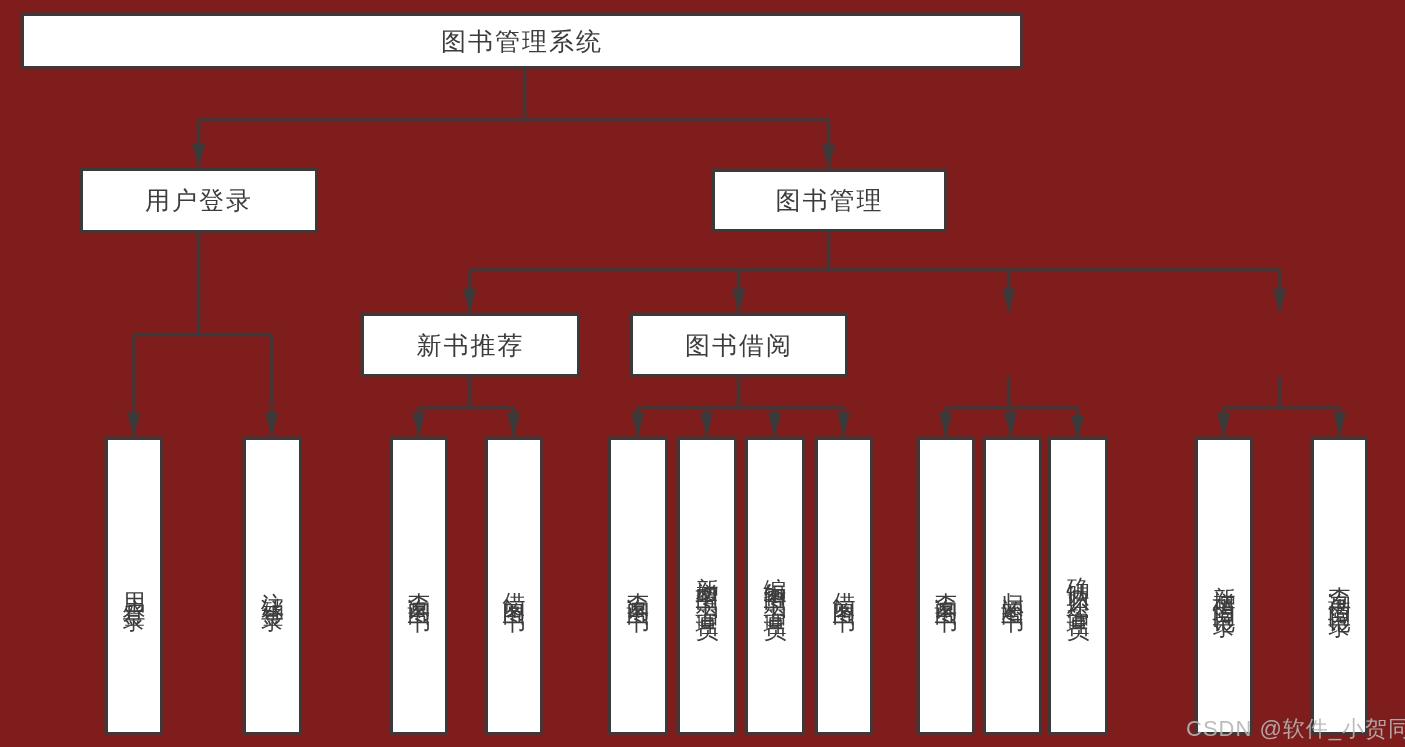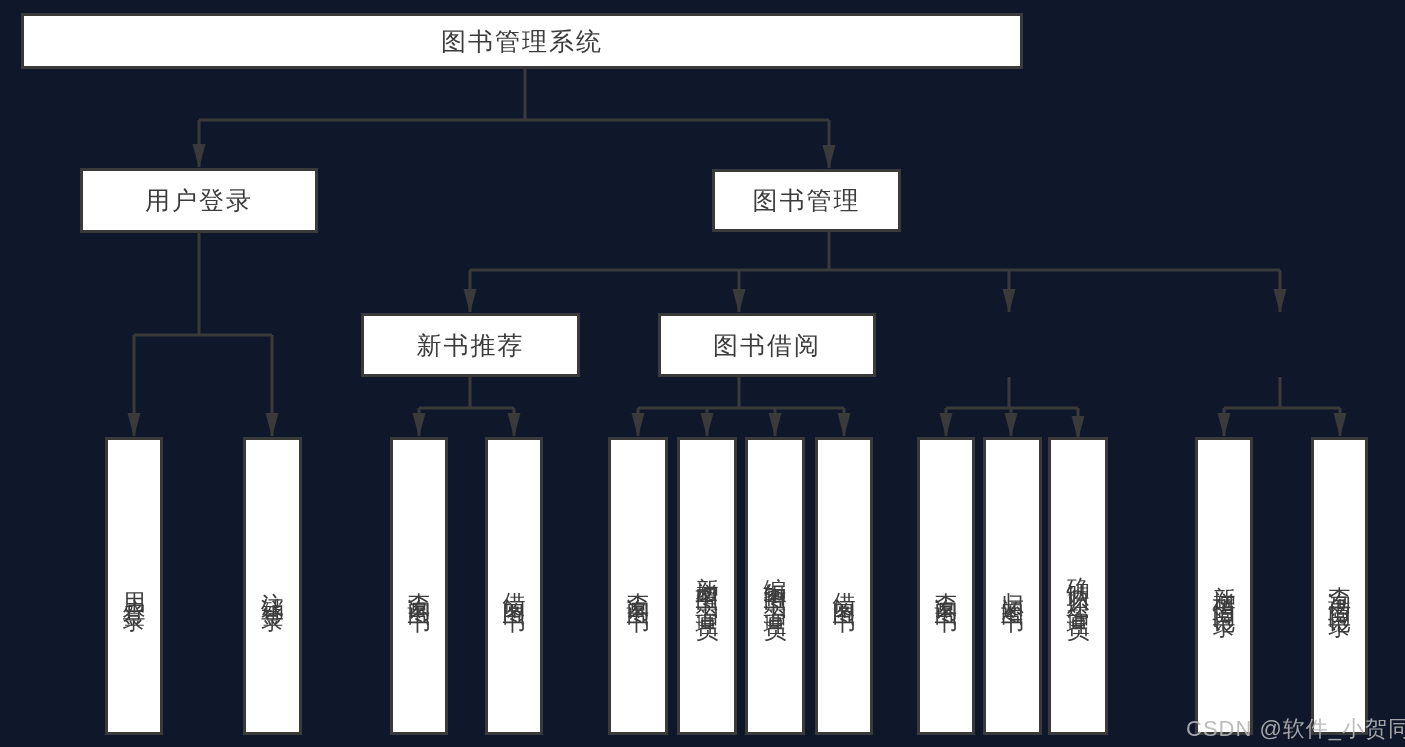--- a/index.html
+++ b/index.html
@@ -5,21 +5,21 @@
   html, body {
     margin: 0; padding: 0;
     width: 1405px; height: 747px;
     background: #ffffff;
     overflow: hidden;
     font-family: "Liberation Sans", "DejaVu Sans", sans-serif;
   }
   #canvas {
     position: relative;
     width: 1405px; height: 747px;
-    background: #0f172a;
+    background: #7f1d1d;
   }
   #wires {
     position: absolute; left: 0; top: 0;
     width: 1405px; height: 747px;
   }
   .node {
     position: absolute;
     box-sizing: border-box;
     background: #ffffff;
     border: 3px solid #3a3a3a;
@@ -39,24 +39,24 @@
     text-orientation: mixed;
     font-size: 23px;
     letter-spacing: 6px;
     line-height: 1;
     white-space: nowrap;
   }
   
   .n-root { left: 21px;  top: 13px;  width: 1002px; height: 56px; }
   
   .n-l2a  { left: 80px;  top: 168px; width: 238px; height: 65px; }
-  .n-l2b  { left: 712px; top: 169px; width: 189px; height: 63px; }
+  .n-l2b  { left: 712px; top: 169px; width: 235px; height: 63px; }
   
   .n-l3a  { left: 361px;  top: 313px; width: 219px; height: 64px; }
-  .n-l3b  { left: 630px;  top: 313px; width: 218px; height: 64px; margin-left: 28px; }
+  .n-l3b  { left: 630px;  top: 313px; width: 218px; height: 64px; }
   .n-l3c  { left: 899px;  top: 313px; width: 220px; height: 64px; }
   .n-l3d  { left: 1170px; top: 313px; width: 220px; height: 64px; }
   
   .vnode  { top: 437px; height: 298px; }
   .n-g1a { left: 105px;  width: 58px; }
   .n-g1b { left: 243px;  width: 59px; }
   .n-g2a { left: 390px;  width: 58px; }
   .n-g2b { left: 485px;  width: 58px; }
   .n-g3a { left: 608px;  width: 60px; }
   .n-g3b { left: 677px;  width: 60px; }

